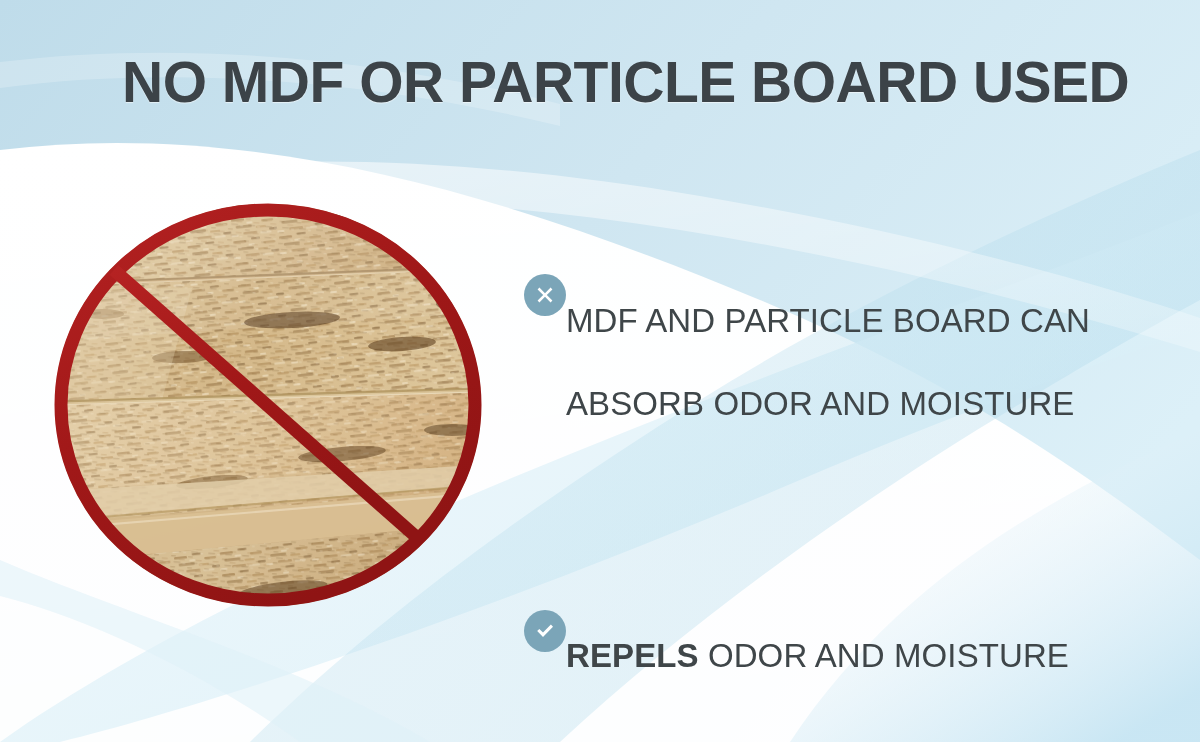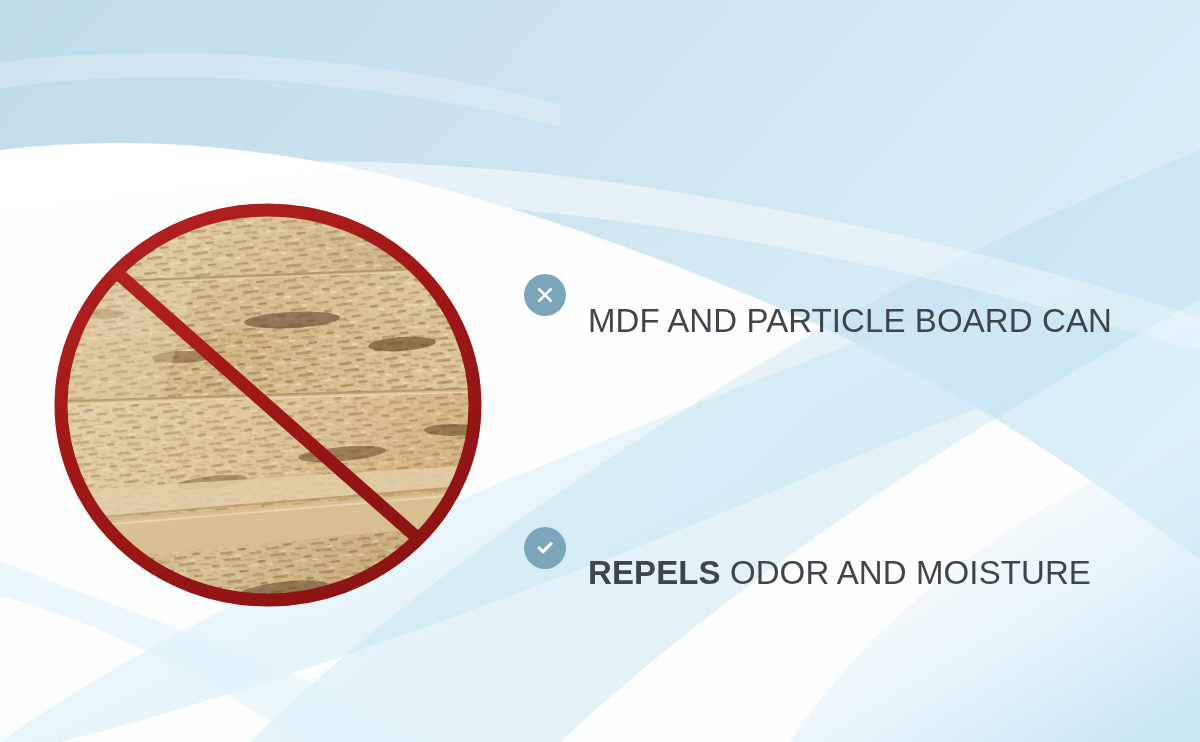--- a/index.html
+++ b/index.html
@@ -51,21 +51,20 @@
   
   .bullets {
     position: absolute;
     left: 524px;
     top: 258px;
     width: 660px;
   }
   .bullet-row {
     display: flex;
     align-items: flex-start;
-    gap: 22px;
   }
   .bullet-row + .bullet-row { margin-top: 128px; }
 
   .bullet-icon {
     flex: 0 0 auto;
     width: 42px;
     height: 42px;
     border-radius: 50%;
     background: #7ba5b8;
     display: flex;
@@ -132,20 +131,21 @@
     <path d="M1200,430 C1060,492 900,576 790,742 L1200,742 Z" fill="url(#gBottomBlue)" opacity="0.85"></path>
 
     <path d="M0,196 C200,148 440,152 700,196 C900,230 1060,272 1200,318 L1200,352
              C1050,306 880,262 680,230 C430,190 190,188 0,232 Z" fill="url(#gBand1)" opacity="0.7"></path>
 
     <path d="M0,62 C180,40 380,58 560,104 L560,126 C380,82 180,64 0,88 Z" fill="#ffffff" opacity="0.22"></path>
 
     <path d="M0,560 C120,612 300,664 430,742 L300,742 C190,664 80,616 0,596 Z" fill="#dff0f8" opacity="0.55"></path>
   </svg>
 
+  <div class="title">NO MDF OR PARTICLE BOARD USED</div>
 
   <div class="no-sign">
     <svg viewBox="0 0 452 426" preserveAspectRatio="none" aria-hidden="true">
       <defs>
         <clipPath id="circleClip">
           <ellipse cx="226" cy="213" rx="213" ry="201"></ellipse>
         </clipPath>
 
         <linearGradient id="woodBase" x1="0" y1="0" x2="0.25" y2="1">
           <stop offset="0" stop-color="#d8bd8e"></stop>
@@ -264,20 +264,21 @@
 
     <div class="bullet-row">
       <span class="bullet-icon">
         <svg width="24" height="24" viewBox="0 0 24 24" aria-hidden="true">
           <path d="M6.4 4.6 L12 10.2 L17.6 4.6 L19.4 6.4 L13.8 12 L19.4 17.6
                    L17.6 19.4 L12 13.8 L6.4 19.4 L4.6 17.6 L10.2 12 L4.6 6.4 Z" fill="#ffffff"></path>
         </svg>
       </span>
       <span class="bullet-text">
         <span class="bullet-line">MDF AND PARTICLE BOARD CAN</span>
+        <span class="bullet-line">ABSORB ODOR AND MOISTURE</span>
       </span>
     </div>
 
     <div class="bullet-row">
       <span class="bullet-icon">
         <svg width="24" height="24" viewBox="0 0 24 24" aria-hidden="true">
           <path d="M4.2 12.1 L6.3 9.9 L10 13.6 L17.9 5.6 L20 7.8 L10 17.9 Z" fill="#ffffff"></path>
         </svg>
       </span>
       <span class="bullet-text">

